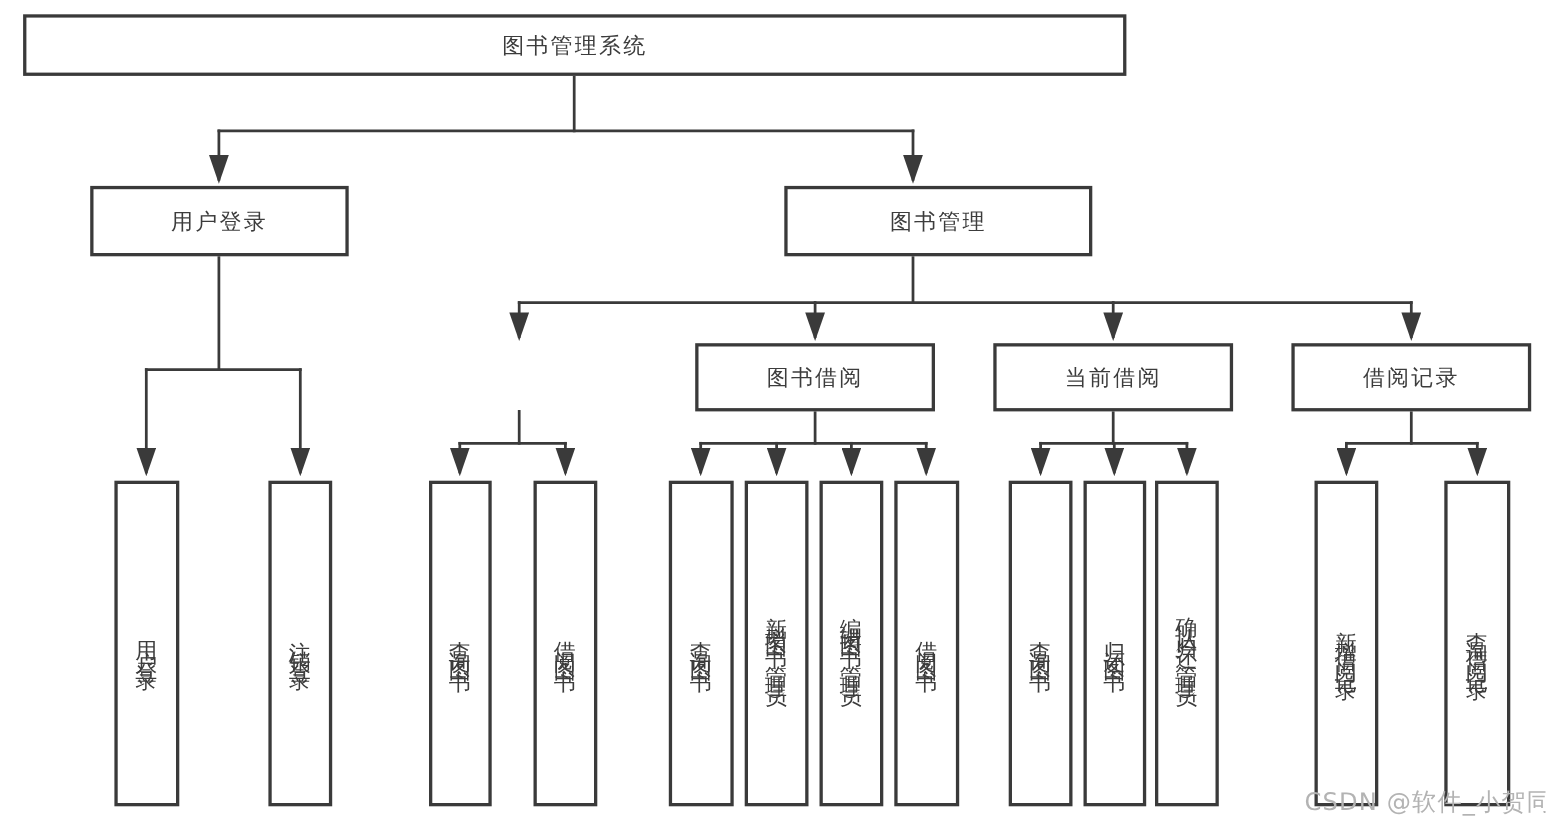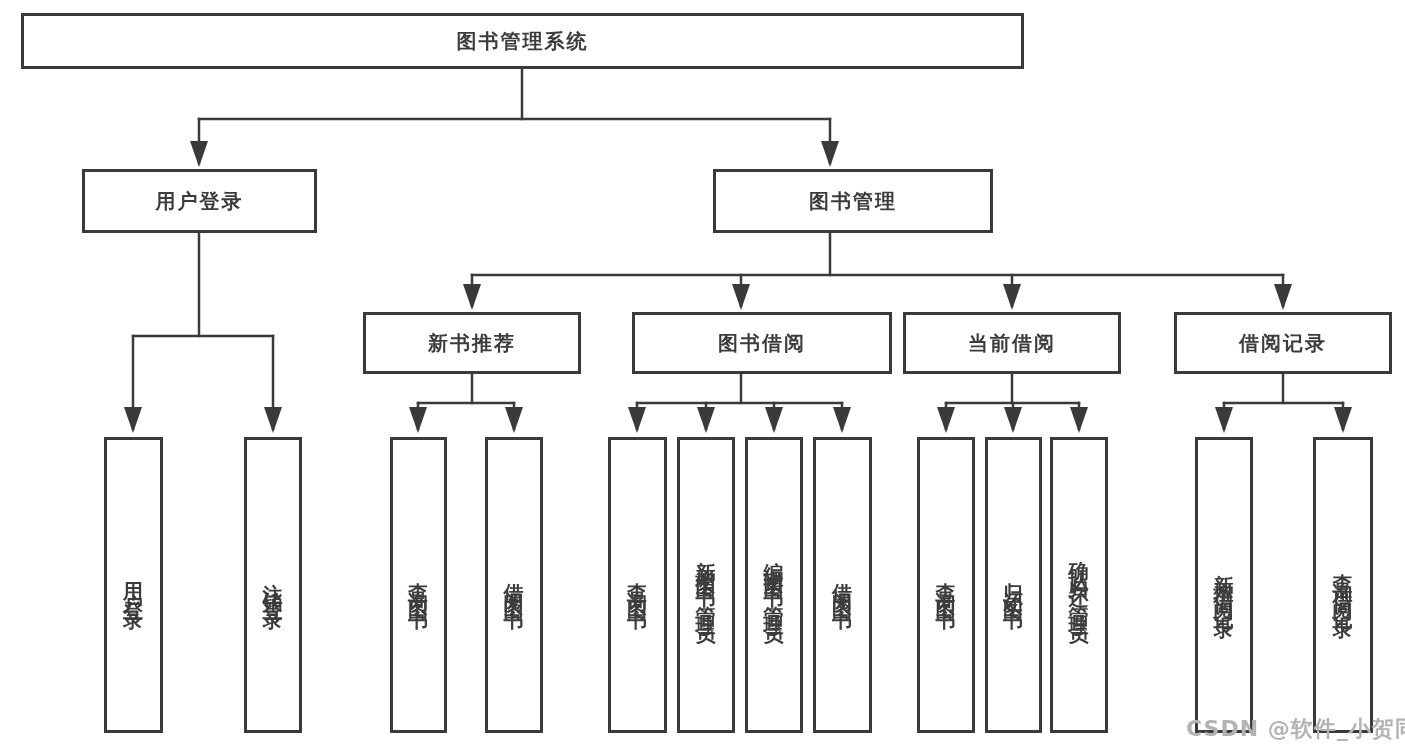--- a/index.html
+++ b/index.html
@@ -2,21 +2,21 @@
 <html><head>
 <meta charset="utf-8">
 <style>
   html, body { margin: 0; padding: 0; background: #ffffff; }
   body {
     width: 1405px; height: 747px;
     position: relative;
     overflow: hidden;
     font-family: "DejaVu Sans", "Liberation Sans", sans-serif;
   }
-  #canvas { position: absolute; inset: 0; width: 1405px; height: 747px; font-weight: bold; }
+  #canvas { position: absolute; inset: 0; width: 1405px; height: 747px; }
   svg.wires { position: absolute; left: 0; top: 0; width: 1405px; height: 747px; }
   .box {
     position: absolute;
     background: #ffffff;
     border: 3px solid #3a3a3a;
     box-sizing: border-box;
     display: flex;
     align-items: center;
     justify-content: center;
     color: #3c3c3c;
@@ -113,24 +113,21 @@
     <span>图书管理系统</span>
   </div>
 
   <div class="box" style="left:82px; top:169px; width:235px; height:64px;">
     <span>用户登录</span>
   </div>
   <div class="box" style="left:713px; top:169px; width:280px; height:64px;">
     <span>图书管理</span>
   </div>
 
-  <div class="box" style="left:363px; top:312px; width:218px; height:62px;">
-    <span>新书推荐</span>
-  </div>
-  <div class="box" style="left:632px; top:312px; width:260px; height:62px;align-items:center;">
+  <div class="box" style="left:632px; top:312px; width:218px; height:62px;align-items:center;">
     <span>图书借阅</span>
   </div>
   <div class="box" style="left:1174px; top:312px; width:218px; height:62px;">
     <span>借阅记录</span>
   </div>
   <div class="box" style="left:903px; top:312px; width:218px; height:62px;">
     <span>当前借阅</span>
   </div>
 
   <div class="box leaf" style="left:104px; top:437px; width:59px; height:296px;">

